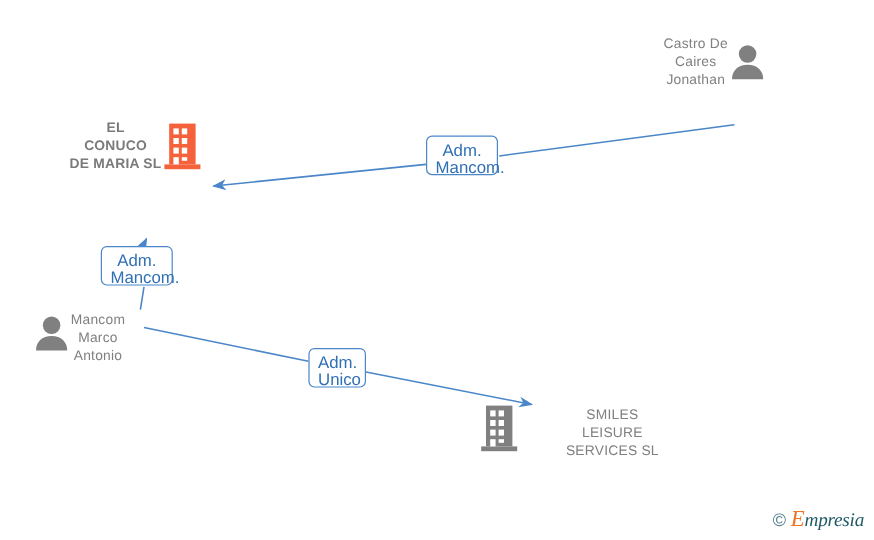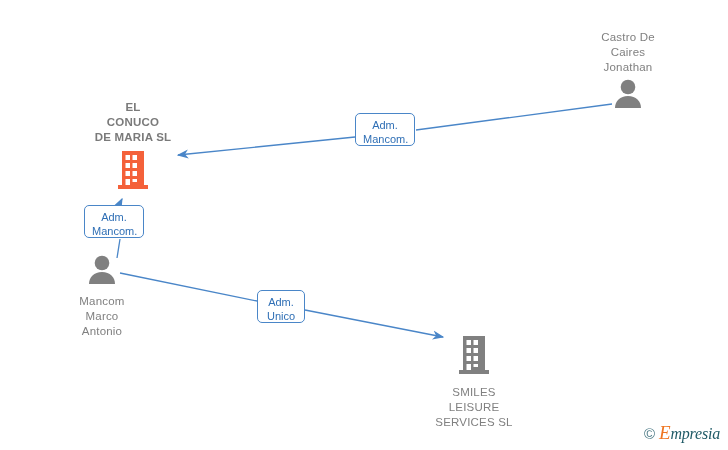--- a/index.html
+++ b/index.html
@@ -21,21 +21,21 @@
     position: absolute;
     left: 0;
     top: 0;
     width: 728px;
     height: 450px;
   }
 
   .node {
     position: absolute;
     display: flex;
-    flex-direction: column;
+    flex-direction: row;
     align-items: center;
     width: 150px;
     margin-left: -75px;
   }
   .node-label {
     font-size: 11.5px;
     line-height: 15px;
     color: #808080;
     text-align: center;
     white-space: pre-line;
@@ -50,21 +50,21 @@
   }
   .label-above .node-label { margin-bottom: 4px; }
   .label-below .node-label { margin-top: 5px; }
 
   .edge-box {
     position: absolute;
     border: 1px solid #4a86c8;
     border-radius: 5px;
     background: #ffffff;
     color: #2f6fb5;
-    font-size: 11px;
+    font-size: 14px;
     line-height: 14px;
     text-align: center;
     padding: 4px 7px 5px 7px;
     white-space: pre-line;
     box-sizing: border-box;
   }
 
   #watermark {
     position: absolute;
     right: 8px;

